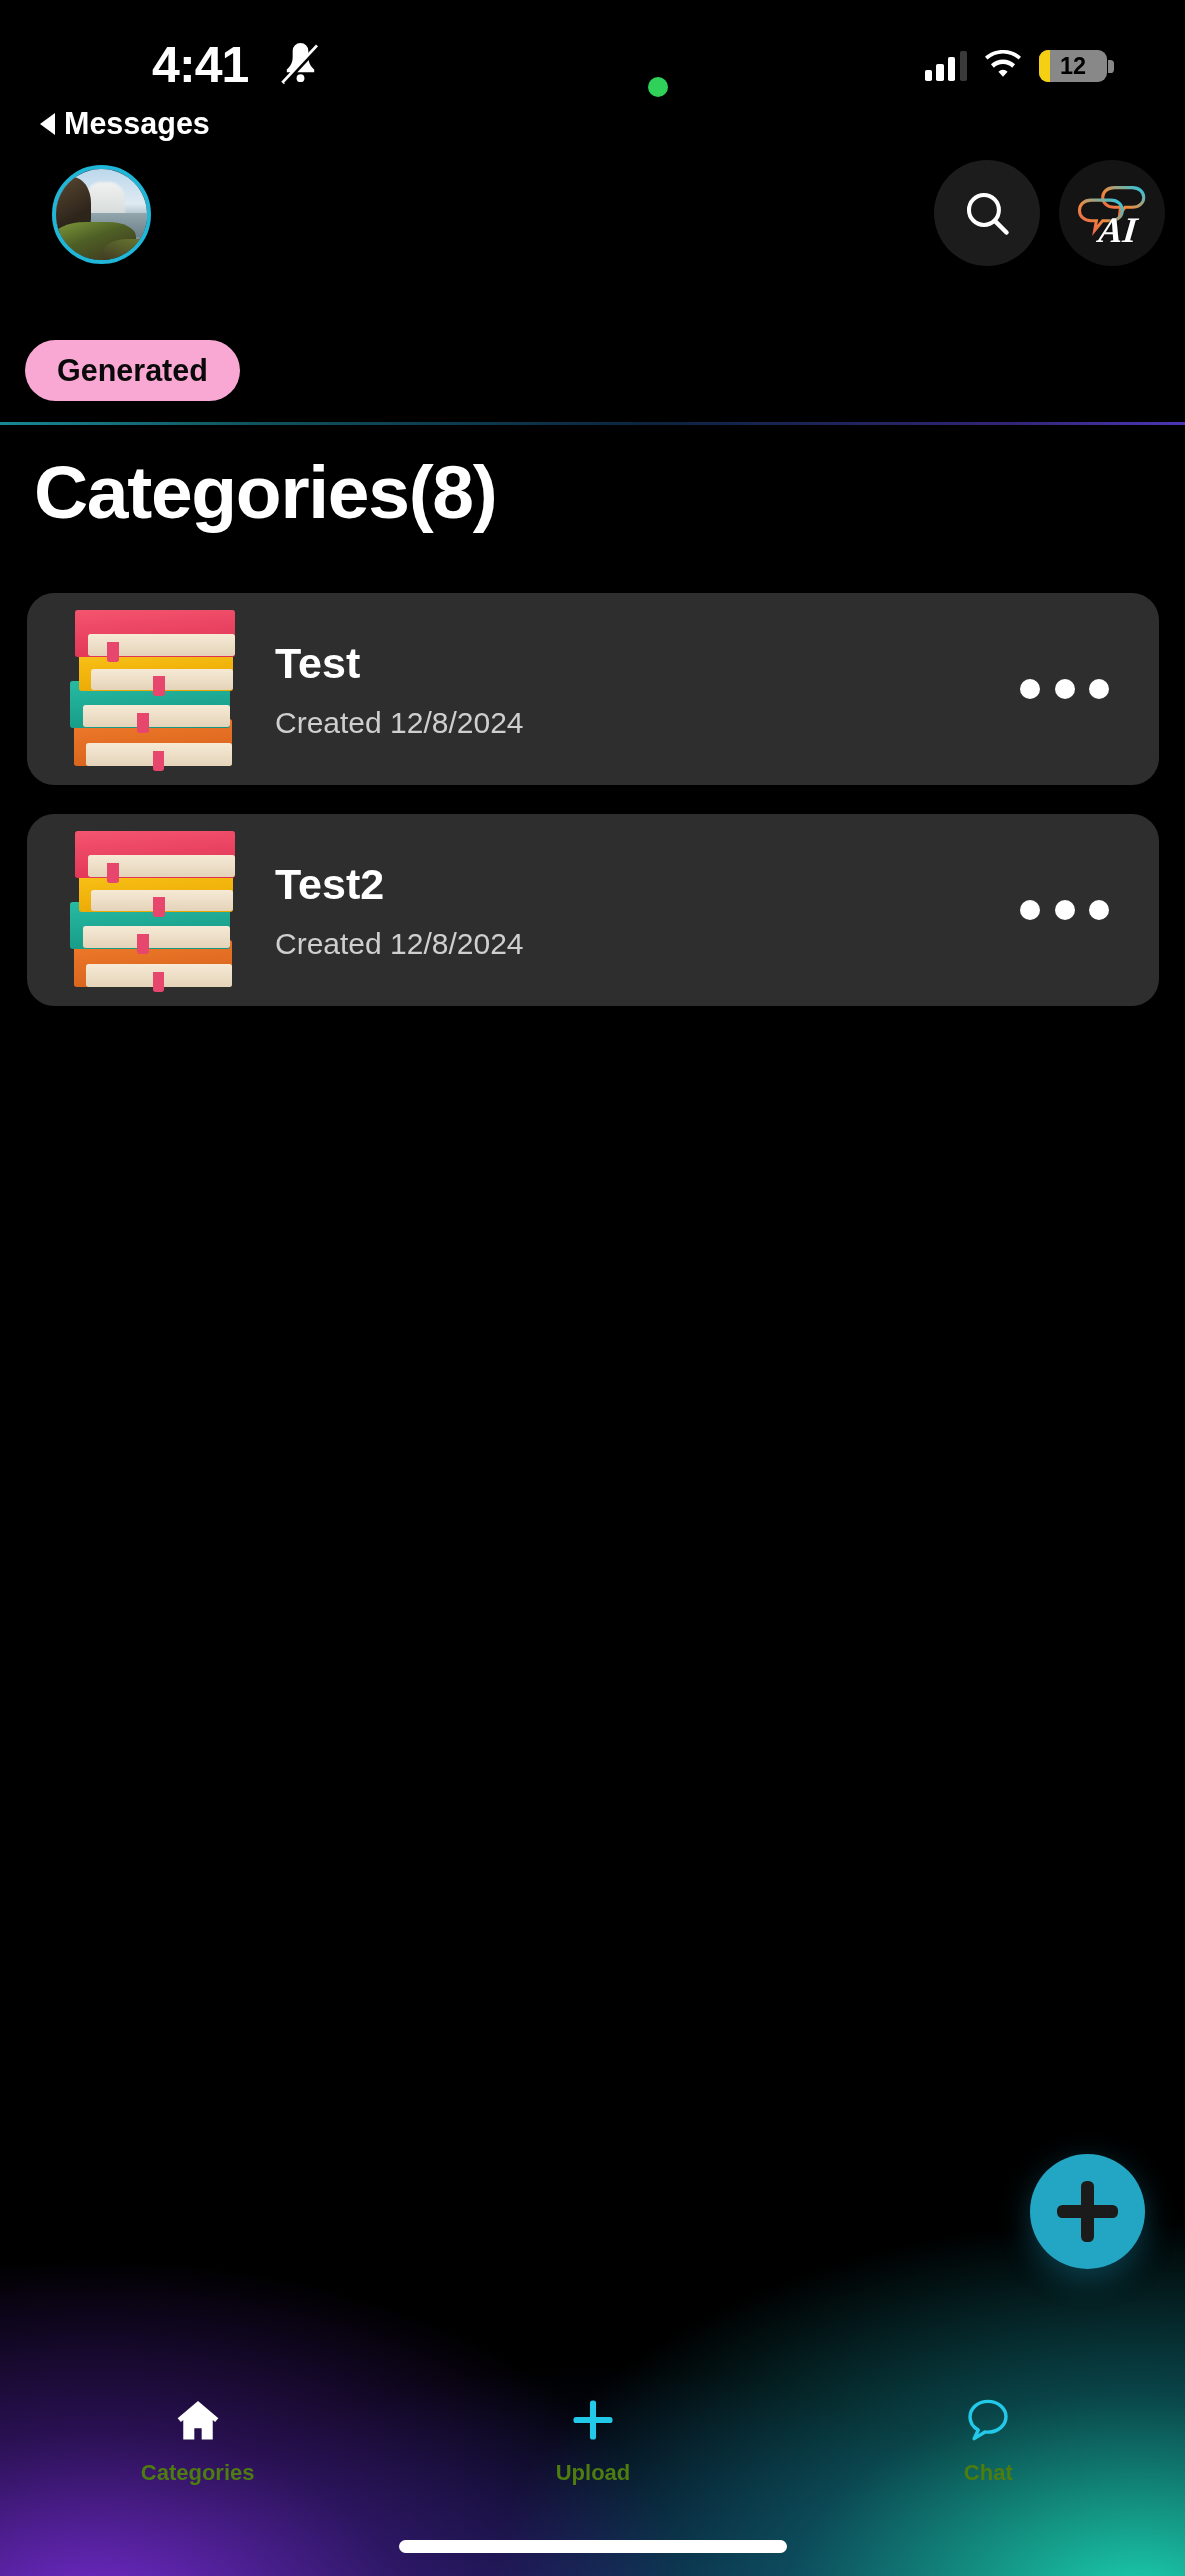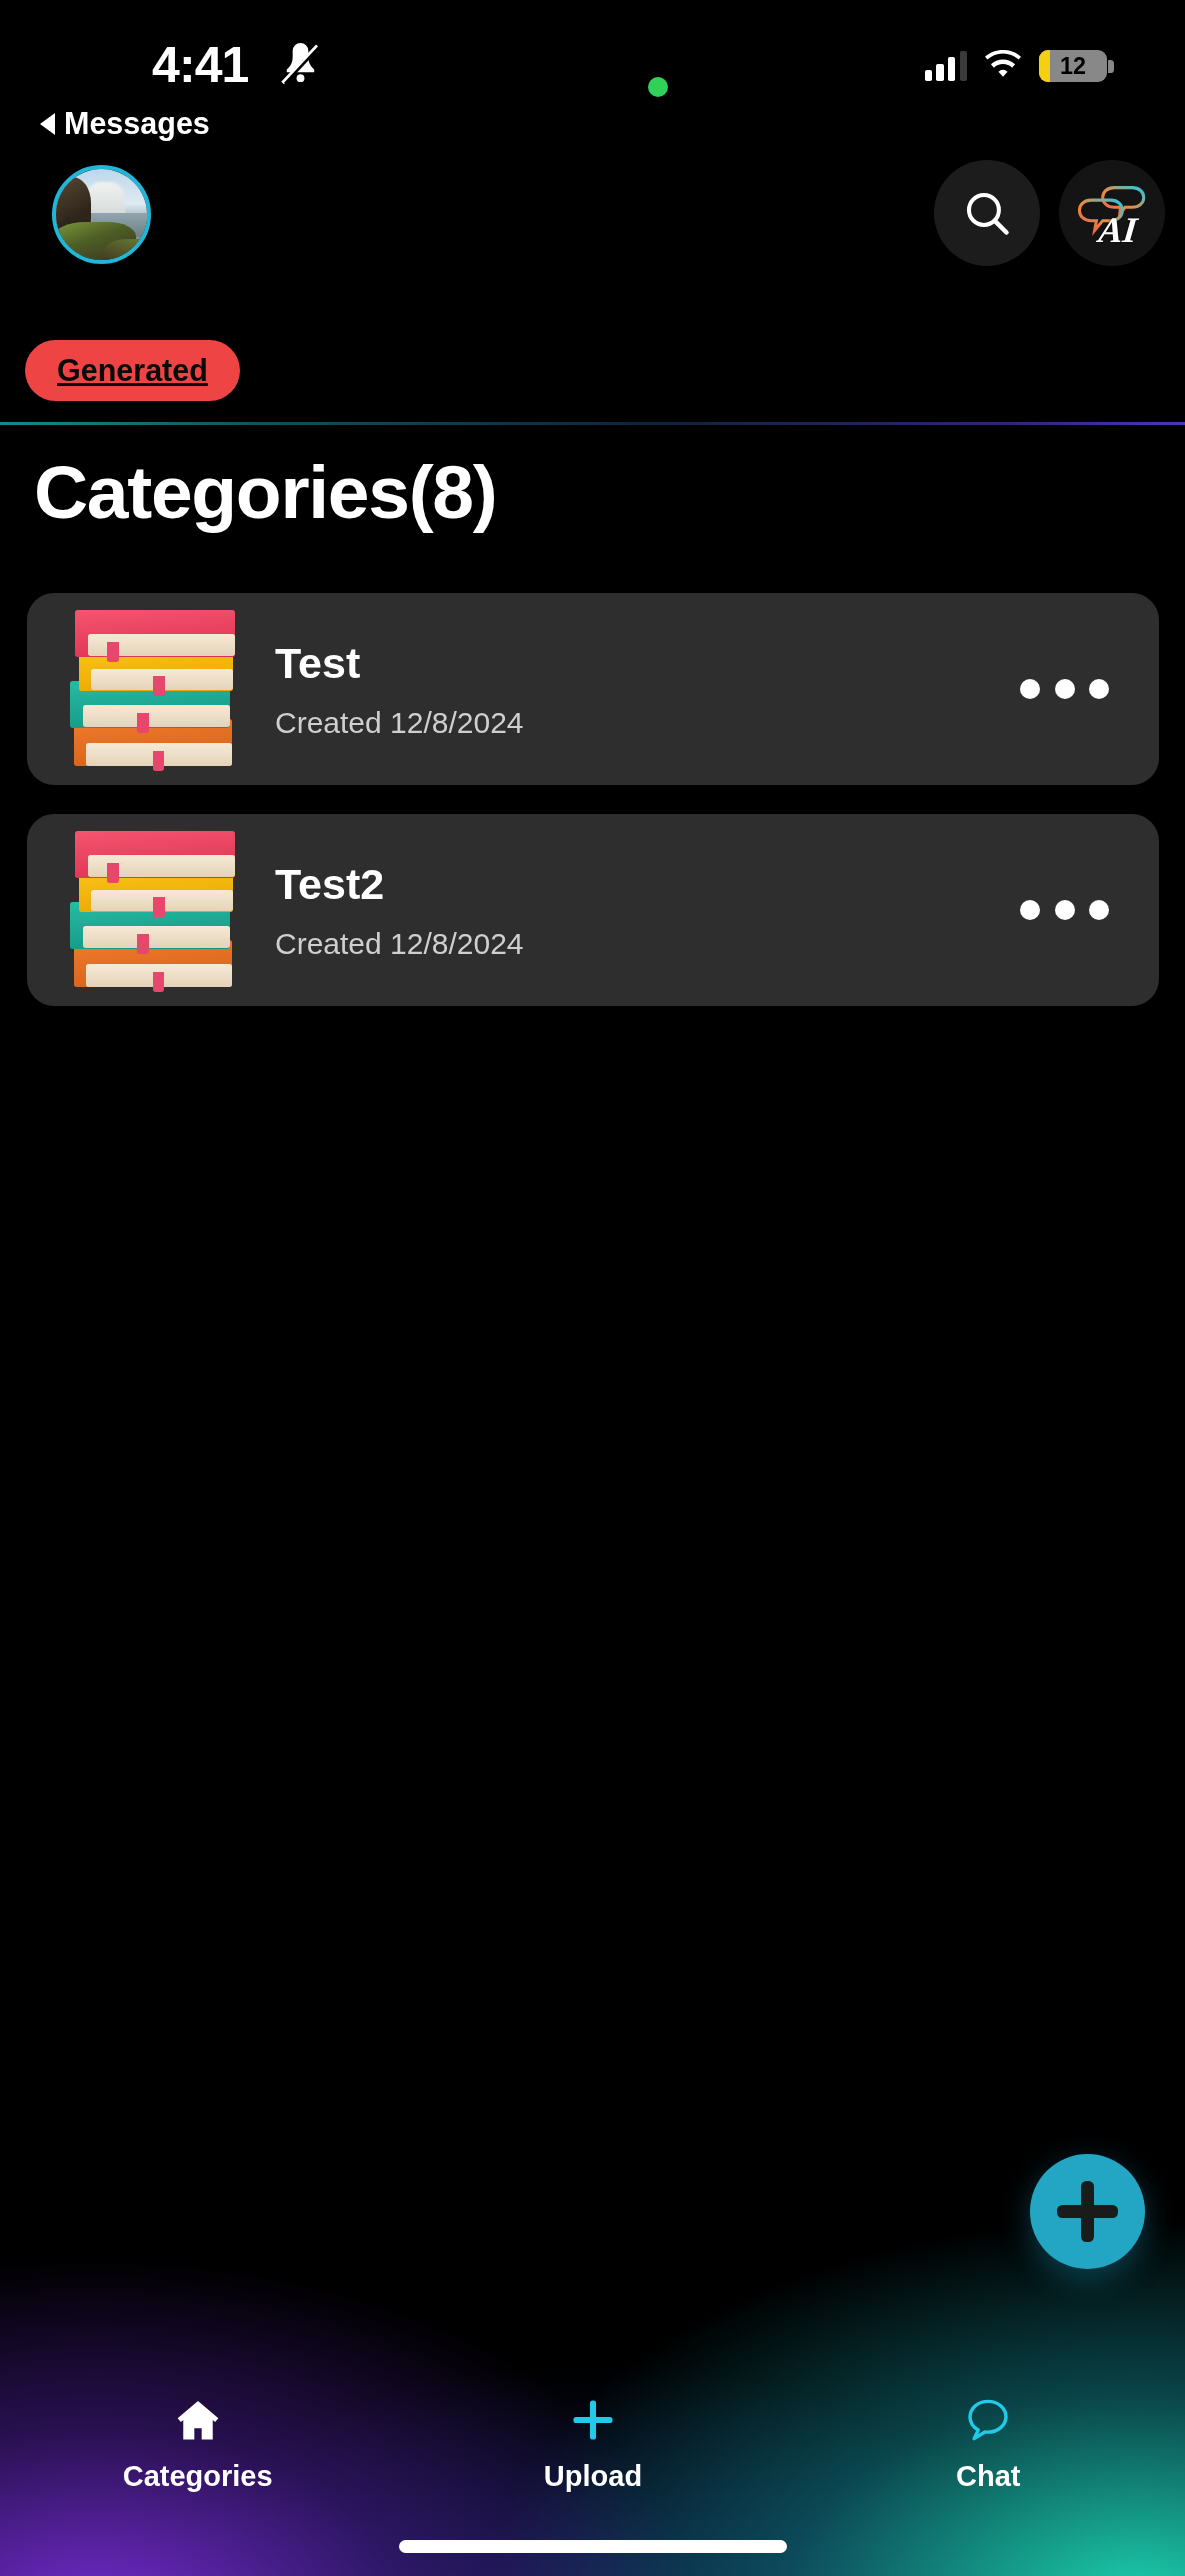--- a/index.html
+++ b/index.html
@@ -85,21 +85,21 @@
     transform:skewX(-6deg); z-index:3; text-shadow:0 0 1.8px #000;
   }
 
   
   .tabs { position:absolute; top:340px; left:0; width:1186px; height:83px; z-index:15; }
   .tab {
     position:absolute; top:0; height:61px; display:flex; align-items:center; justify-content:center;
     font-size:30.5px; font-weight:bold;
   }
   .tab.active {
-    left:25px; padding:0 32px; background:#ef4444; color:#0a0a0a; border-radius:30.5px;text-decoration:underline;
+    left:25px; padding:0 32px; background:#f9a8d4; color:#0a0a0a; border-radius:30.5px;
   }
   .tab.inactive { left:278px; color:#9b9b9b; padding:0 9px; }
   .divider {
     position:absolute; top:422px; left:0; width:1186px; height:2.7px;
     background:linear-gradient(90deg,#1d9fae 0%,#13616f 22%,#0d2a4a 55%,#3a2b8a 85%,#5b3fd6 100%);
     opacity:.85; z-index:15;
   }
 
   
   .page-title {
@@ -145,21 +145,21 @@
     background:
       radial-gradient(70% 90% at 8% 108%, rgba(124,48,224,.95) 0%, rgba(90,36,180,.45) 38%, rgba(0,0,0,0) 72%),
       radial-gradient(74% 92% at 96% 104%, rgba(30,226,190,.92) 0%, rgba(20,150,160,.45) 40%, rgba(0,0,0,0) 74%),
       radial-gradient(60% 80% at 50% 118%, rgba(20,40,110,.7) 0%, rgba(0,0,0,0) 70%);
   }
   .bottom-nav {
     position:absolute; left:0; bottom:0; width:1186px; height:207px; z-index:20;
     display:flex; align-items:flex-start; justify-content:space-around; padding-top:25px;
   }
   .nav-item { width:269px; display:flex; flex-direction:column; align-items:center; gap:14.4px; }
-  .nav-label { font-size:29px; font-weight:bold; color:#ffffff; }
+  .nav-label { font-size:22px; font-weight:bold; color:#4d7c0f; }
   .home-indicator {
     position:absolute; left:50%; transform:translateX(-50%); bottom:23.4px;
     width:388px; height:12.6px; background:#fff; border-radius:9px; z-index:26;
   }
 </style>
 </head>
 <body>
 
 <div id="app">
 

